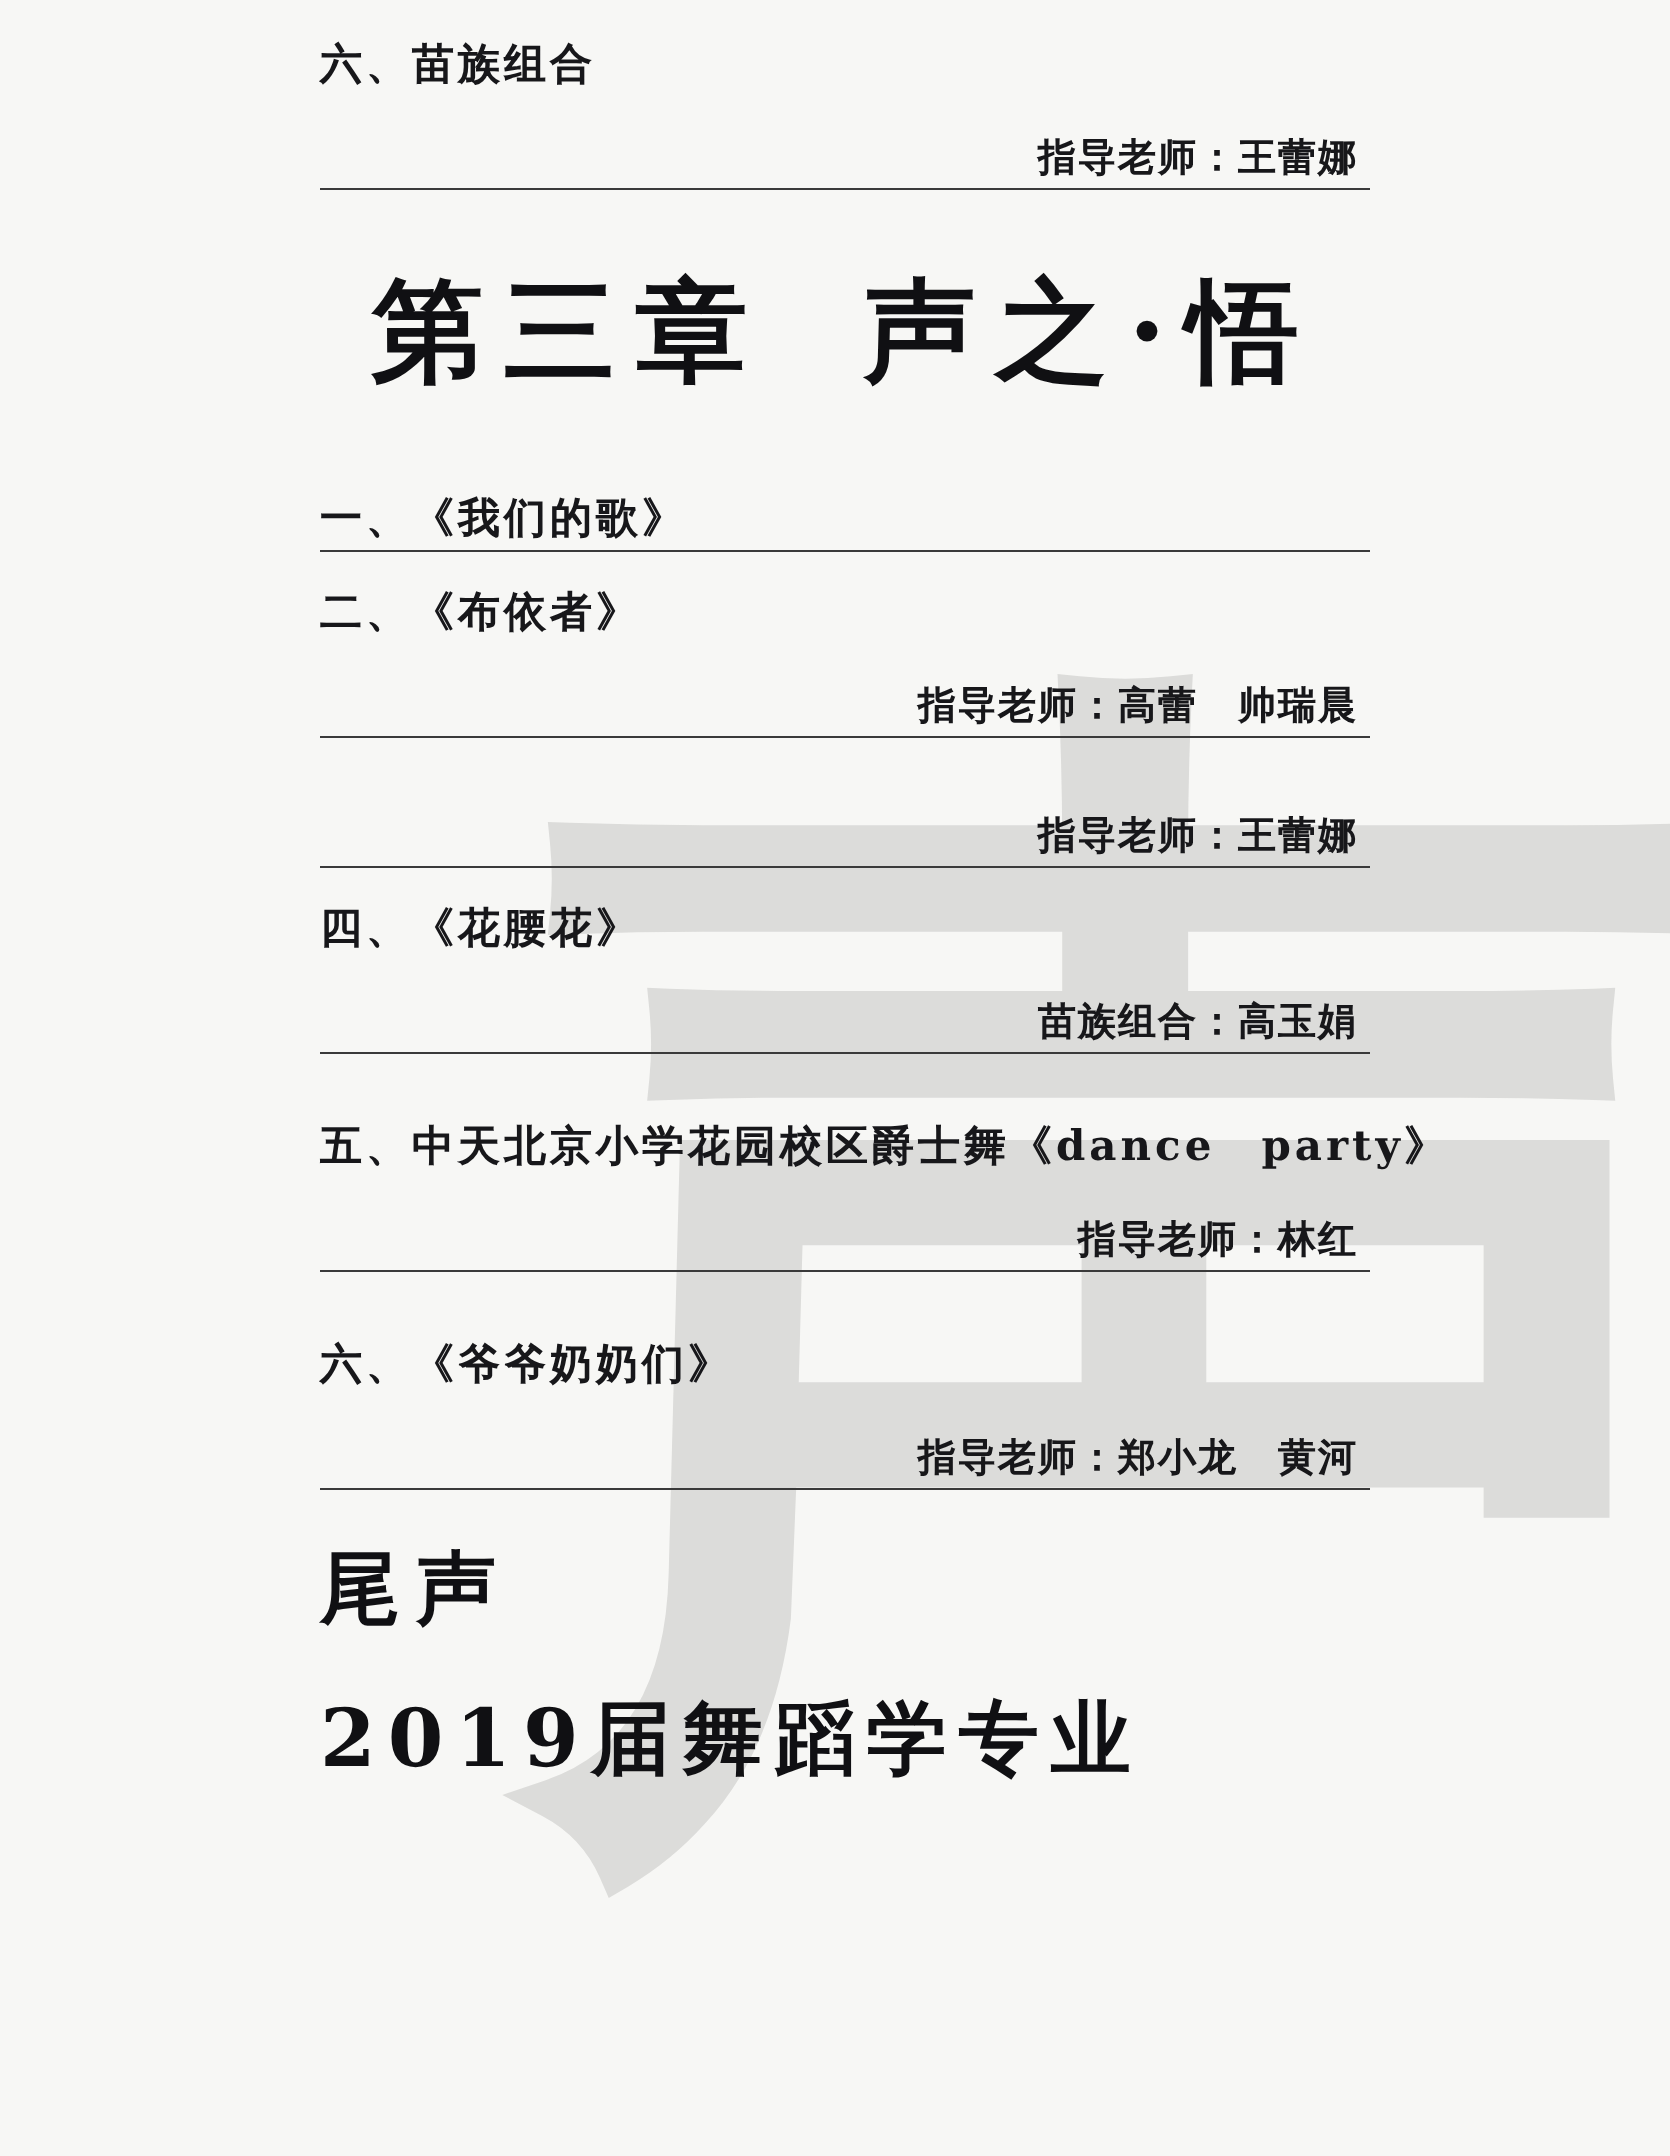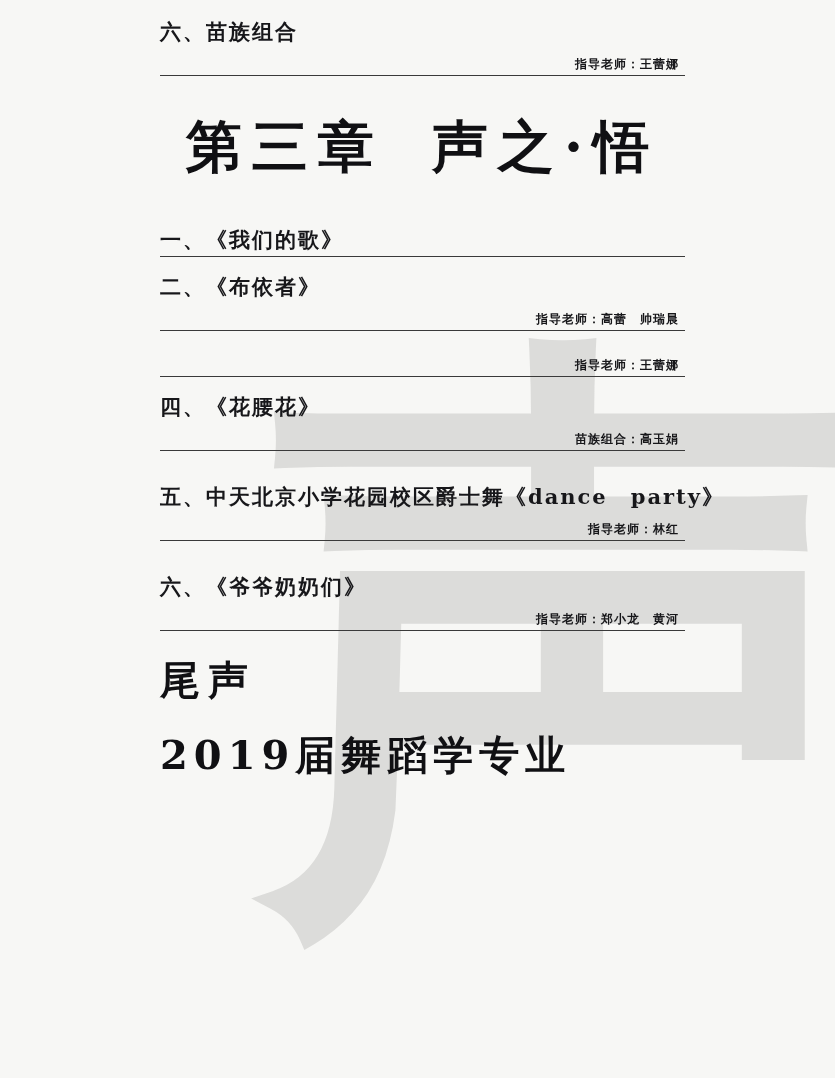--- a/index.html
+++ b/index.html
@@ -47,26 +47,26 @@
   .entry-title {
     font-size: 21px;
     letter-spacing: 2px;
     color: #17171a;
     font-family: "DejaVu Serif", serif;
     white-space: nowrap;
   }
 
   .teacher-row {
     text-align: right;
-    font-size: 12px;
+    font-size: 19px;
     letter-spacing: 1px;
     font-family: "DejaVu Serif", serif;
     color: #17171a;
     padding-right: 6px;
-    margin-top: 10px;
+    margin-top: 20px;
   }
 
   .rule {
     border: none;
     border-top: 1px solid #3a3a3a;
     margin: 2px 0 0 0;
     width: 100%;
   }
 
   .chapter {

